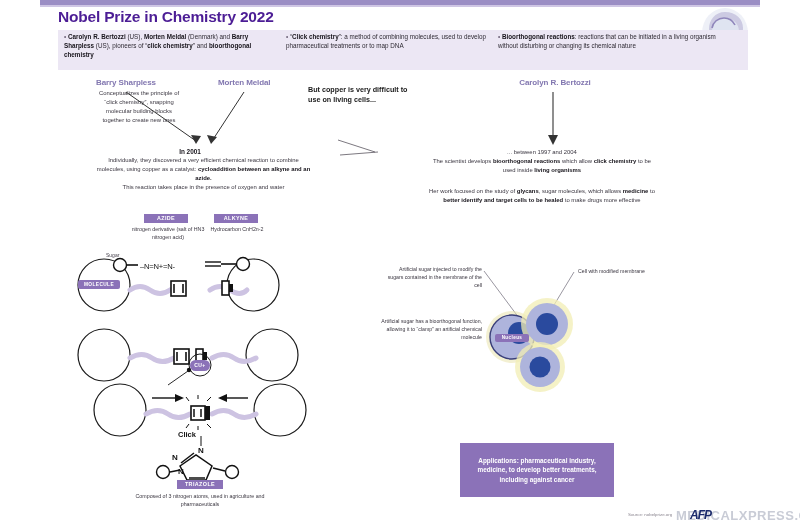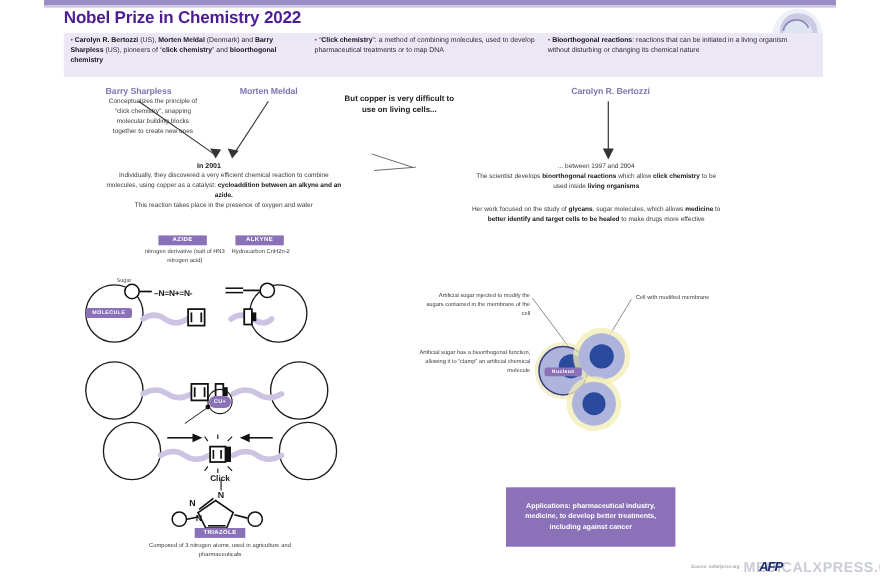--- a/index.html
+++ b/index.html
@@ -34,21 +34,21 @@
   .abs{position:absolute;}
 
   
   .sharpless-name{left:96px;top:78px;}
   .meldal-name{left:218px;top:78px;}
   .sharpless-txt{left:98px;top:89px;width:82px;text-align:center;}
 
   .in2001{left:130px;top:148px;width:120px;font-size:6.4px;font-weight:bold;text-align:center;color:#16131a;}
   .in2001-txt{left:96px;top:156px;width:215px;text-align:center;}
 
-  .copper-note{left:308px;top:85px;width:110px;font-size:7.2px;line-height:1.45;font-weight:bold;color:#1a1a1a;text-align:center;}
+  .copper-note{left:308px;top:85px;width:110px;font-size:7.2px;line-height:1.45;font-weight:bold;color:#1a1a1a;}
 
   
   .bertozzi-name{left:490px;top:78px;width:130px;text-align:center;}
   .bert-1{left:432px;top:148px;width:220px;text-align:center;}
   .bert-2{left:428px;top:187px;width:228px;text-align:center;}
 
   
   .badge{
     position:absolute;color:#fff;font-weight:bold;text-align:center;
     background:#8b72b8;letter-spacing:0.4px;
@@ -57,23 +57,23 @@
   .badge-alkyne{left:214px;top:214px;width:44px;height:9px;line-height:9px;font-size:5.4px;}
   .badge-triazole{left:177px;top:480px;width:46px;height:9px;line-height:9px;font-size:5.4px;}
   .badge-molecule{left:78px;top:280px;width:42px;height:9px;line-height:9px;font-size:4.8px;border-radius:2px;}
   .badge-nucleus{left:495px;top:334px;width:34px;height:8px;line-height:8px;font-size:4.6px;border-radius:2px;}
   .badge-cu{left:190px;top:360px;width:20px;height:11px;line-height:11px;font-size:5px;border-radius:6px;}
 
   .cap-azide{left:130px;top:226px;width:76px;text-align:center;font-size:5.3px;line-height:1.45;}
   .cap-alkyne{left:206px;top:226px;width:62px;text-align:center;font-size:5.3px;line-height:1.45;}
   .cap-triazole{left:132px;top:493px;width:136px;text-align:center;font-size:5.3px;line-height:1.45;}
   .sugar-lbl{left:106px;top:252px;font-size:5px;color:#4a4550;}
-  .click-lbl{left:178px;top:430px;width:44px;text-align:center;font-size:7.5px;font-weight:bold;color:#111;}
-
-  .nnn{left:140px;top:262px;font-size:7.6px;font-weight:bold;color:#111;letter-spacing:-0.2px;}
+  .click-lbl{left:178px;top:430px;width:44px;text-align:left;font-size:7.5px;font-weight:bold;color:#111;}
+
+  .nnn{left:140px;top:262px;font-size:7.6px;font-weight:normal;color:#111;letter-spacing:-0.2px;}
 
   
   .lab-a{left:386px;top:266px;width:96px;text-align:right;font-size:5.2px;line-height:1.5;}
   .lab-b{left:374px;top:318px;width:108px;text-align:right;font-size:5.2px;line-height:1.5;}
   .lab-c{left:578px;top:268px;width:118px;font-size:5.2px;line-height:1.5;}
 
   
   .apps{
     position:absolute;left:460px;top:443px;width:154px;height:54px;background:#8b72b8;
     color:#fff;font-weight:bold;font-size:6.4px;line-height:1.5;text-align:center;

